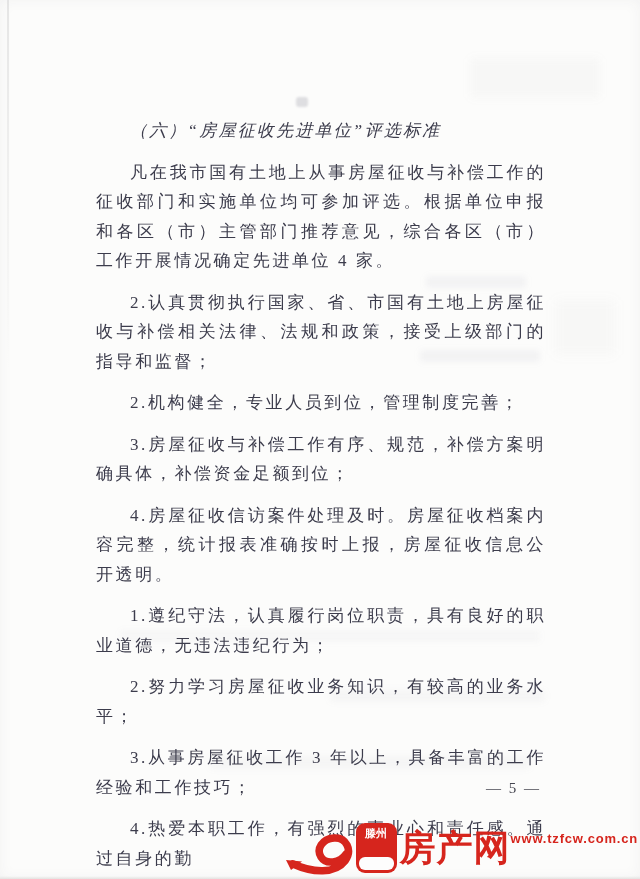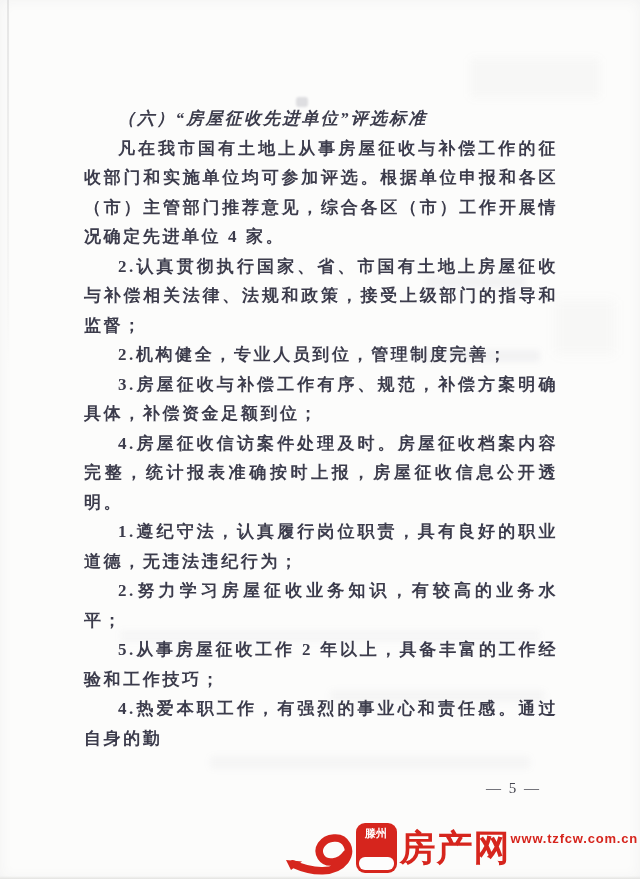--- a/index.html
+++ b/index.html
@@ -35,23 +35,22 @@
     left: 84px;
     top: 104px;
     width: 474px;
     color: #3c3c4c;
     font-size: 17px;
     line-height: 29.5px;
     letter-spacing: 2.6px;
     text-align: justify;
   }
   .content p {
-    margin: 0;
+    margin: 12px;
     text-indent: 2em;
-    font-weight: bold;
   }
   .content p.heading {
     font-style: italic;
     letter-spacing: 2.2px;
   }
   .page-number {
     position: absolute;
     top: 780px;
     left: 486px;
     font-size: 15px;
@@ -147,21 +146,21 @@
   <div class="content">
     <p class="heading">（六）“房屋征收先进单位”评选标准</p>
     <p>凡在我市国有土地上从事房屋征收与补偿工作的征收部门和实施单位均可参加评选。根据单位申报和各区（市）主管部门推荐意见，综合各区（市）工作开展情况确定先进单位 4 家。</p>
     <p>2.认真贯彻执行国家、省、市国有土地上房屋征收与补偿相关法律、法规和政策，接受上级部门的指导和监督；</p>
     <p>2.机构健全，专业人员到位，管理制度完善；</p>
     <p>3.房屋征收与补偿工作有序、规范，补偿方案明确具体，补偿资金足额到位；</p>
     <p>4.房屋征收信访案件处理及时。房屋征收档案内容完整，统计报表准确按时上报，房屋征收信息公开透明。</p>
 
     <p>1.遵纪守法，认真履行岗位职责，具有良好的职业道德，无违法违纪行为；</p>
     <p>2.努力学习房屋征收业务知识，有较高的业务水平；</p>
-    <p>5.从事房屋征收工作 2 年以上，具备丰富的工作经验和工作技巧；</p>
+    <p>3.从事房屋征收工作 3 年以上，具备丰富的工作经验和工作技巧；</p>
     <p>4.热爱本职工作，有强烈的事业心和责任感。通过自身的勤</p>
   </div>
 
   <div class="page-number">— 5 —</div>
 
   <div class="watermark">
     <svg class="wm-swoosh" width="70" height="56" viewBox="0 0 70 56" aria-hidden="true">
       <path d="M8 40 C 28 49 50 50 60 37 C 68 26 61 13 49 14 C 37 15 31 25 36 33 C 41 41 55 39 61 30" stroke="#d6251d" stroke-width="7.5" fill="none" stroke-linecap="round"></path>
       <path d="M1 36 L 17 37.5 L 6 46 Z" fill="#d6251d"></path>
     </svg>

